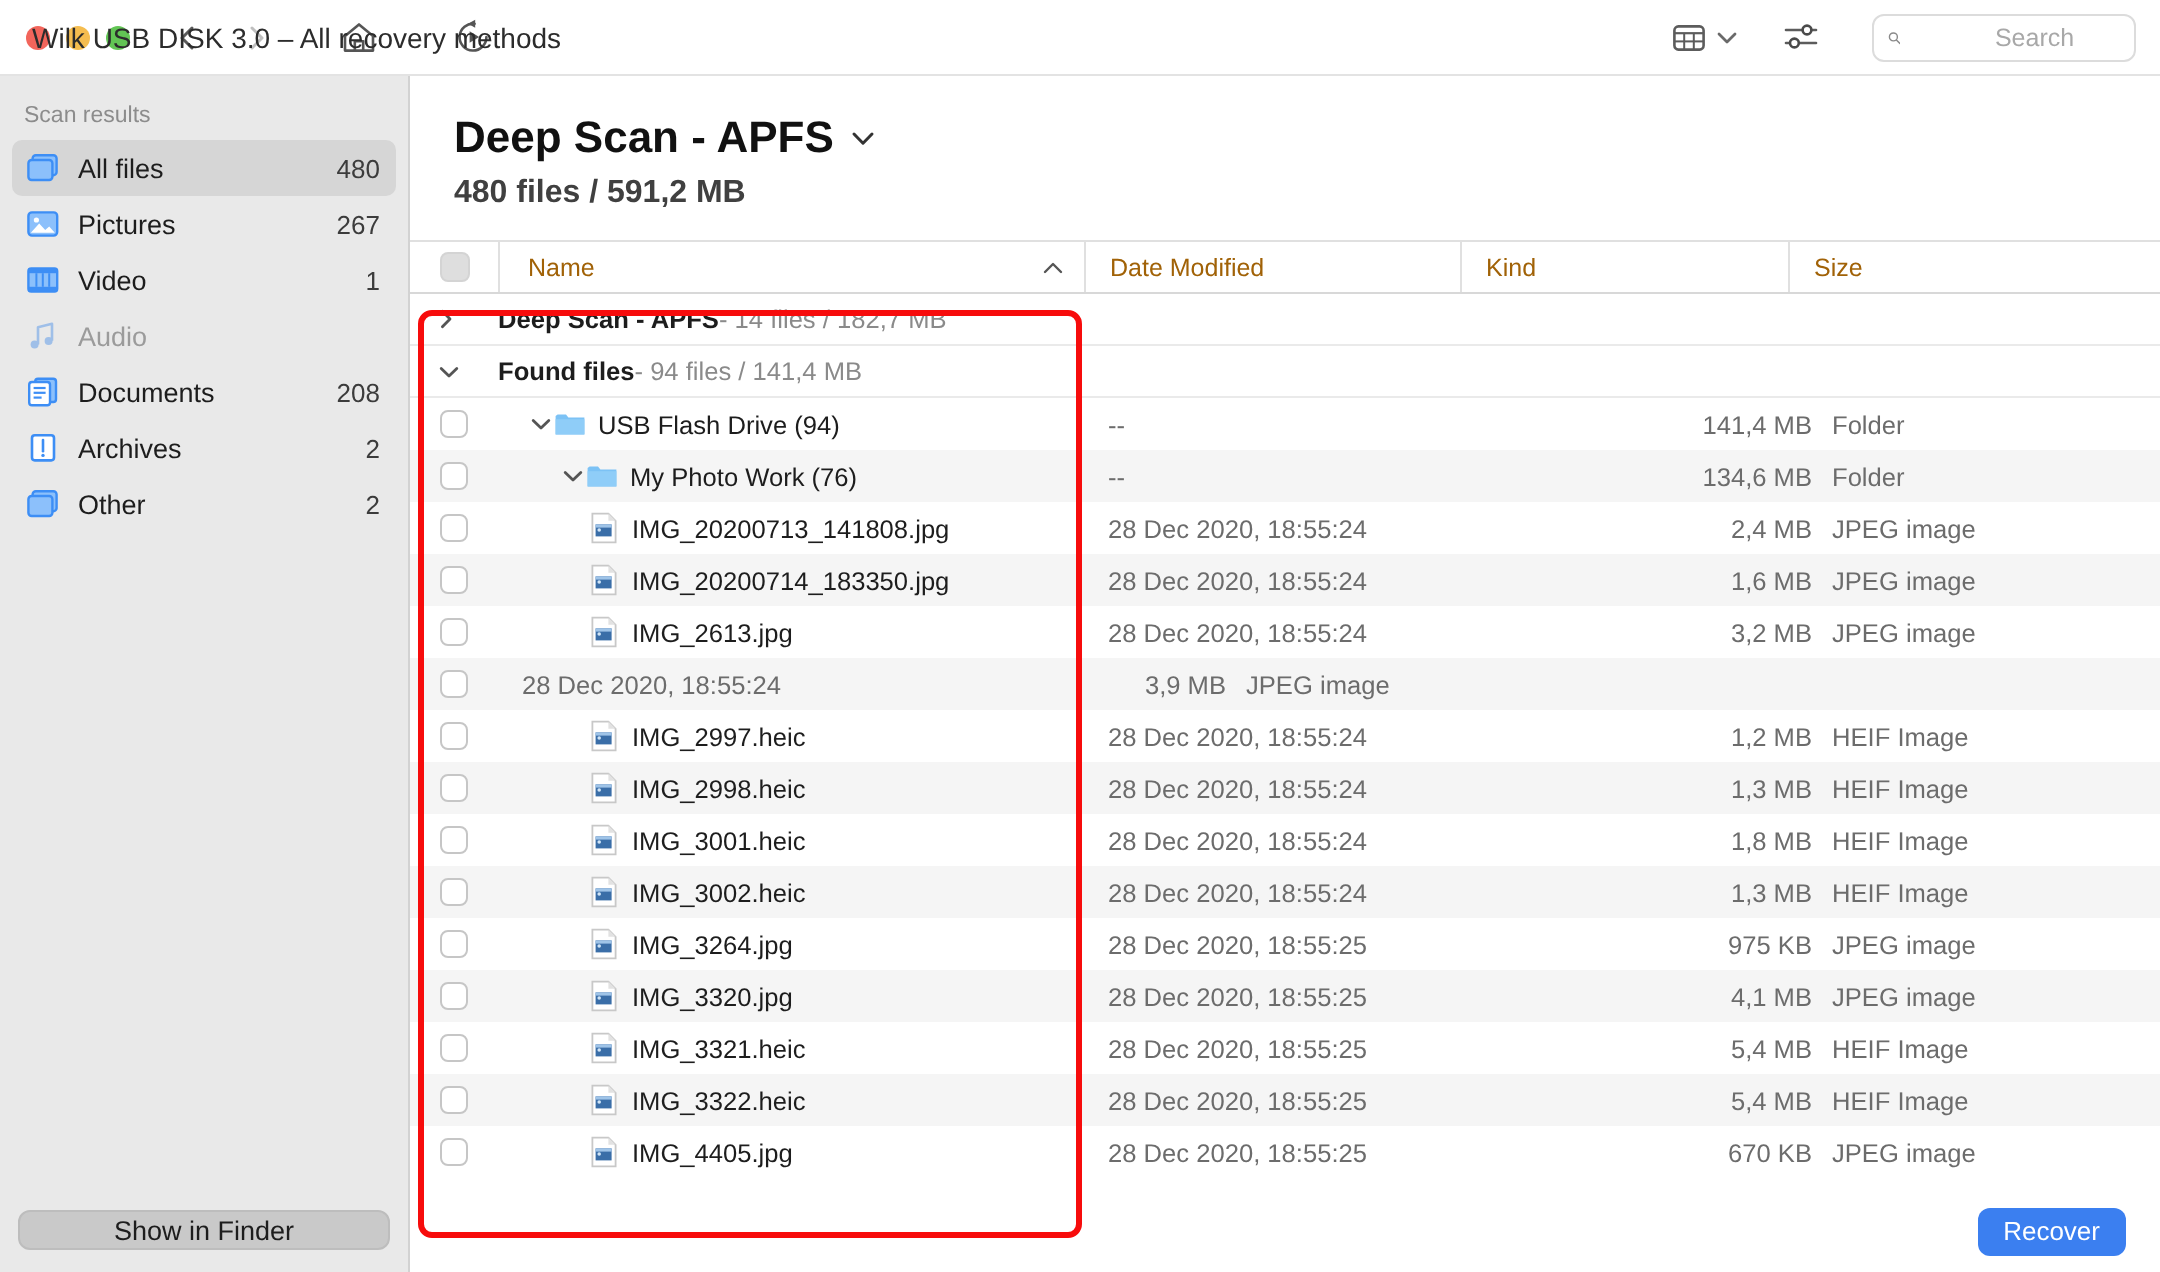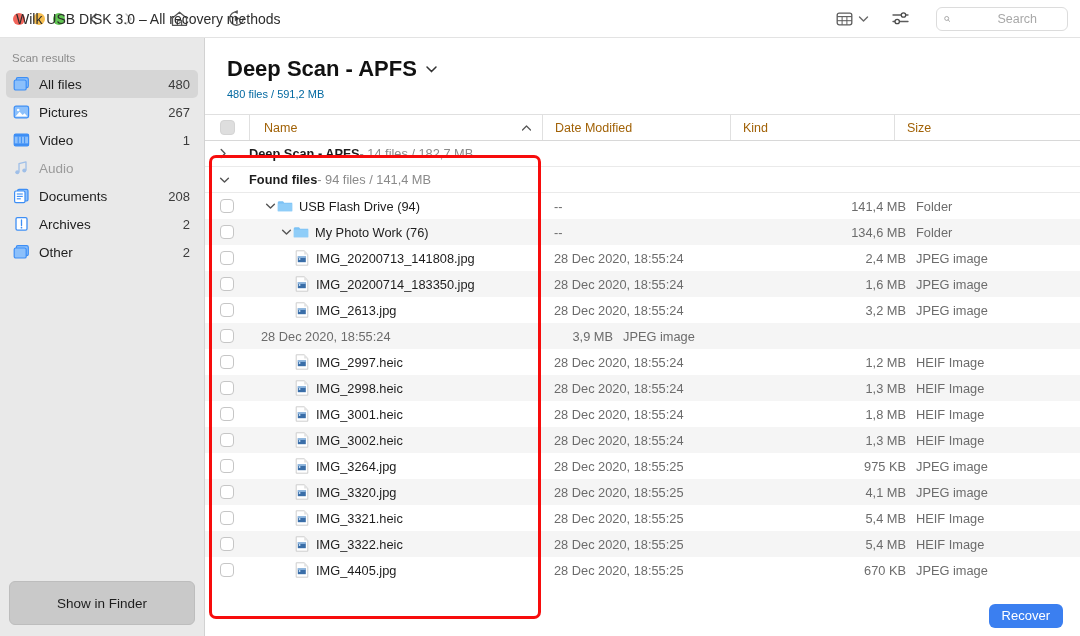--- a/index.html
+++ b/index.html
@@ -78,35 +78,35 @@
     border-radius: 5px; padding: 0 8px 0 6px;
     font-size: 13.5px; color: #1d1d1d;
   }
   .side-item.active { background: #d6d6d6; }
   .side-item.dim .side-label { color: #9b9b9b; }
   .side-ico { width: 18px; height: 18px; margin-right: 9px; flex: 0 0 18px; display:flex; align-items:center; justify-content:center; }
   .side-label { flex: 1; }
   .side-count { font-size: 13px; color: #3c3c3c; }
   .sidebar-footer { margin-top: auto; padding: 0 9px 11px 9px; }
   .finder-btn {
-    width: 100%; height: 44px;
+    width: 100%; height: 20px;
     background: #c9c9c9; border: 1px solid #bdbdbd; border-radius: 6px;
     font-size: 13.5px; color: #1d1d1d;
     font-family: "Liberation Sans", sans-serif;
     cursor: pointer;
   }
 
   
   .main { flex: 1; min-width: 0; display: flex; flex-direction: column; background: #fff; position: relative; }
   .main-head { padding: 18px 0 0 22px; }
   .scan-title {
     font-size: 22px; font-weight: bold; color: #111;
     display: flex; align-items: center; gap: 8px;
   }
-  .scan-sub { font-size: 11px; color: #0369a1; margin-top: 6px; }
+  .scan-sub { font-size: 16px; color: #404040; margin-top: 6px; font-weight: bold; }
 
   
   .table { margin-top: 14px; flex: 1; display: flex; flex-direction: column; min-height: 0; }
   .thead {
     height: 27px; display: flex; align-items: center;
     border-top: 1px solid #e0e0e0; border-bottom: 1px solid #d8d8d8;
     background: #fff; font-size: 12.5px; color: #a16207;
   }
   .th { display: flex; align-items: center; height: 100%; position: relative; }
   .th + .th { border-left: 1px solid #e0e0e0; }

